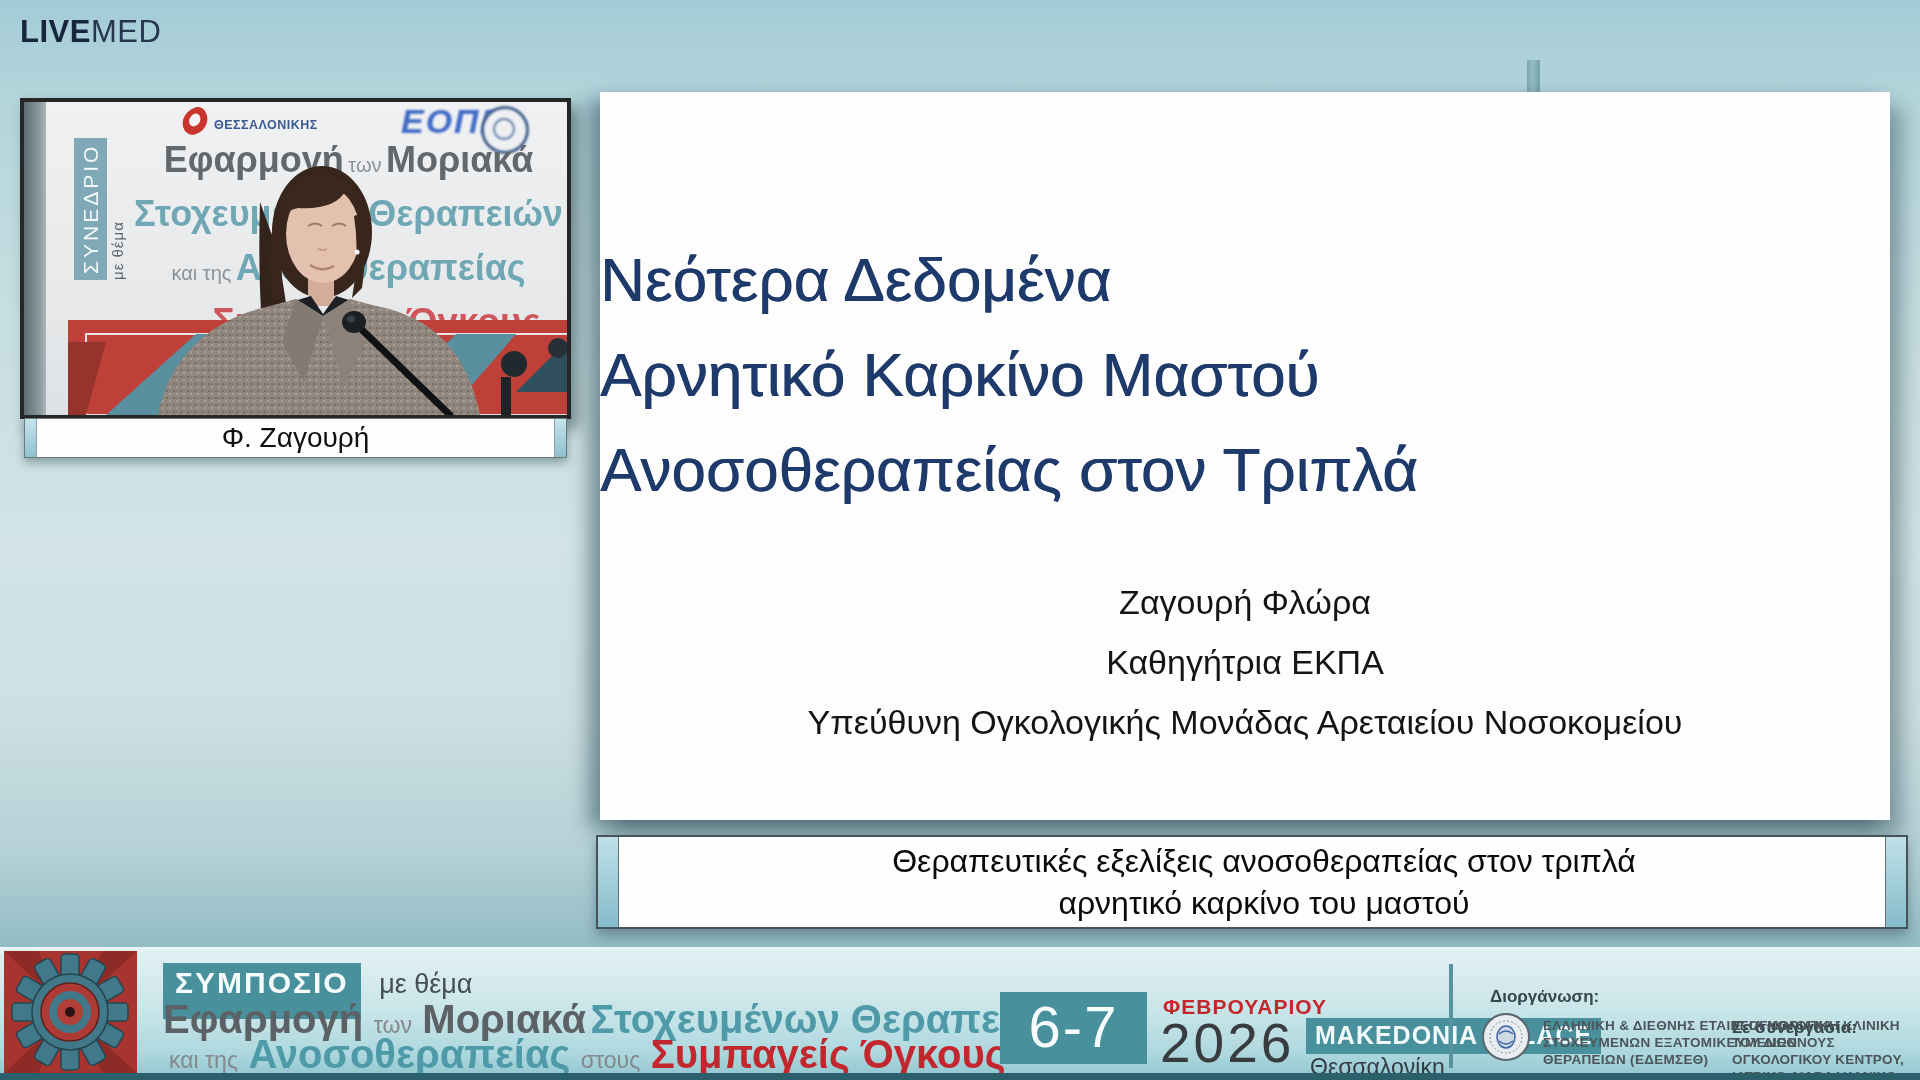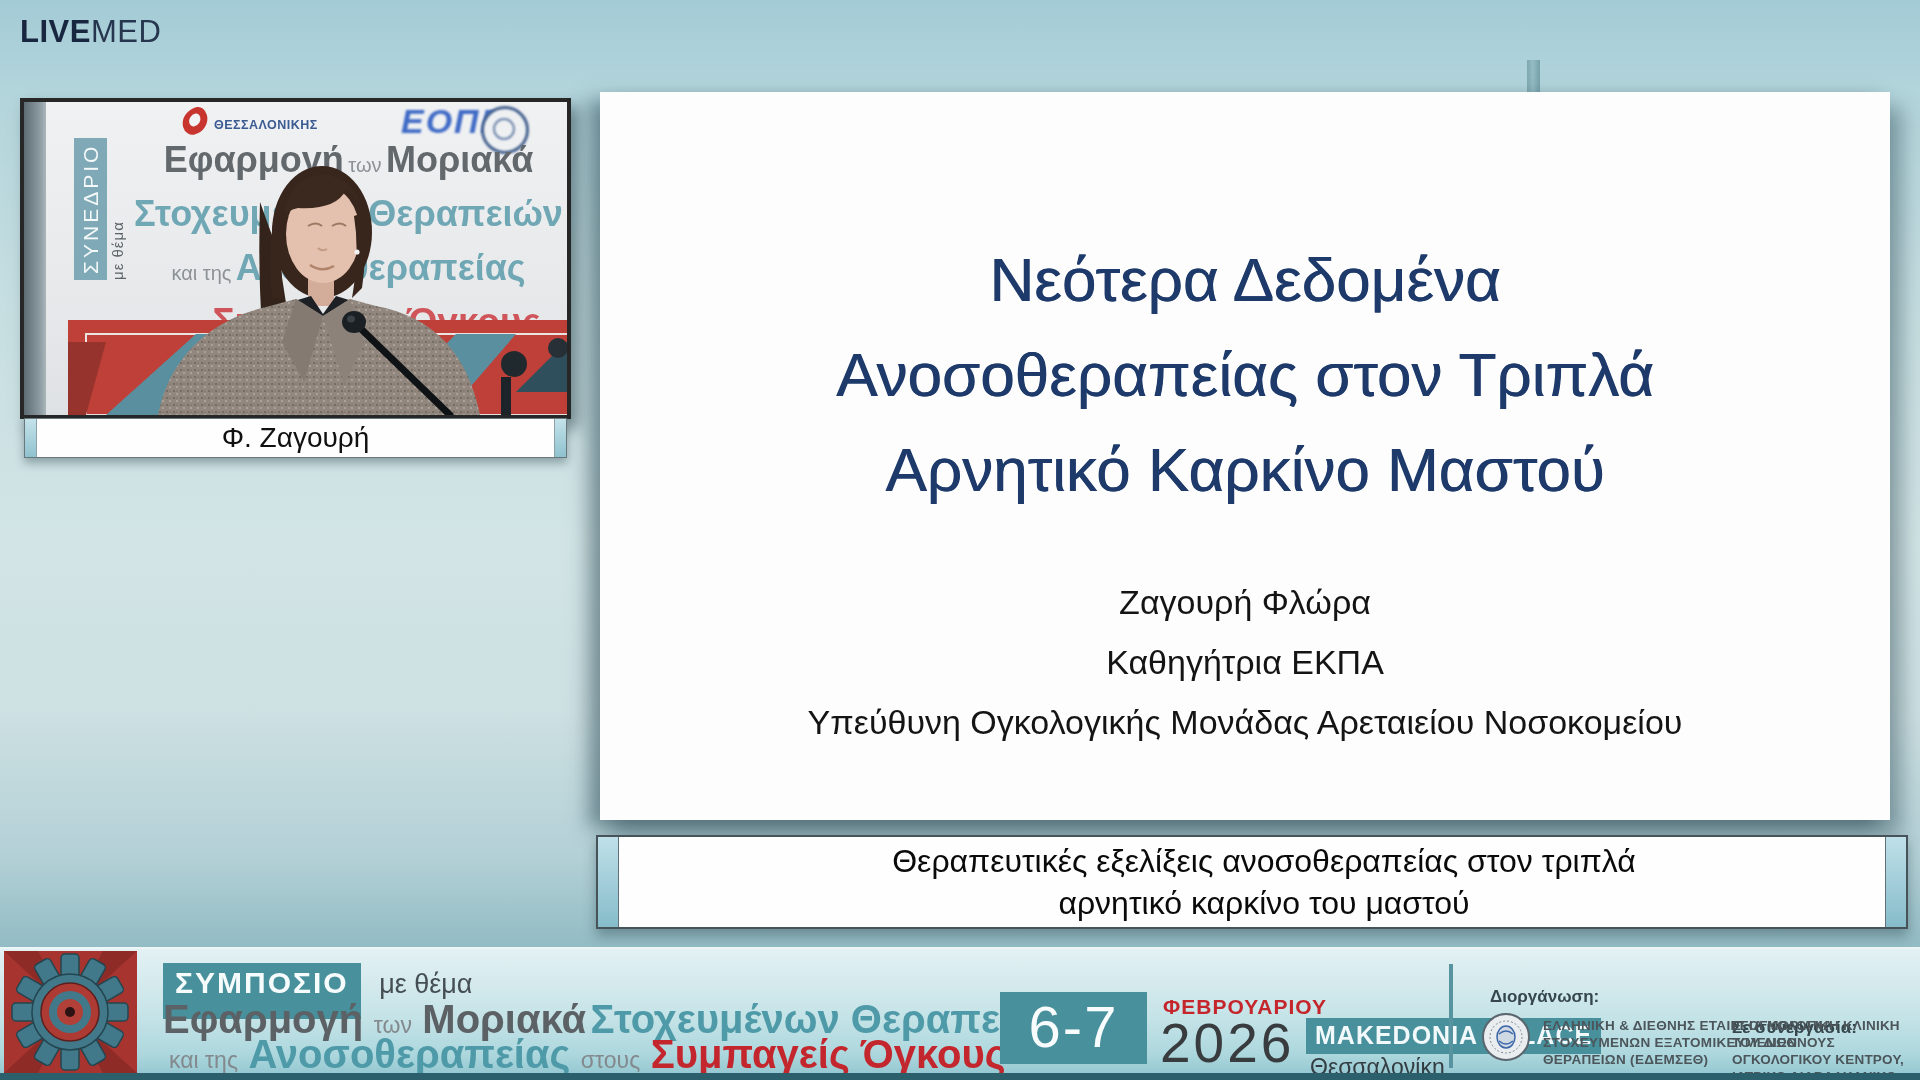--- a/index.html
+++ b/index.html
@@ -52,21 +52,21 @@
     border:1px solid #69787d;box-shadow:0 5px 9px rgba(35,60,70,.4);}
   .namebar .cap{position:absolute;top:0;bottom:0;width:11px;
     background:linear-gradient(180deg,#c5e3ea,#8fc2cf);}
   .namebar .capL{left:0;border-right:1px solid #8da2a8;}
   .namebar .capR{right:0;border-left:1px solid #8da2a8;}
   .namebar .txt{position:absolute;inset:0;text-align:center;line-height:38px;
     font-size:28px;color:#101010;border-radius:8px;}
   
   .slide{position:absolute;left:600px;top:92px;width:1290px;height:728px;background:#fdfdfd;
     box-shadow:-12px 8px 18px rgba(40,70,82,.5),12px 16px 20px rgba(40,70,82,.42);}
-  .slide .title{margin-top:140px;text-align:center;color:#1d3a6b;font-size:62px;line-height:95px;
+  .slide .title{margin-top:140px;text-align:left;color:#1d3a6b;font-size:62px;line-height:95px;
     text-shadow:.6px 0 0 currentColor;}
   .slide .authors{margin-top:55px;text-align:center;color:#141414;font-size:34px;line-height:60px;}
   
   .caption{position:absolute;left:596px;top:835px;width:1308px;height:90px;background:#fefefe;
     border:2px solid #46545a;box-shadow:0 7px 12px rgba(35,60,70,.4);}
   .caption .cap{position:absolute;top:0;bottom:0;width:20px;
     background:linear-gradient(180deg,#bfe0e9,#86bcca);}
   .caption .capL{left:0;border-right:1px solid #5f7076;}
   .caption .capR{right:0;border-left:1px solid #5f7076;}
   .caption .txt{position:absolute;inset:0;text-align:center;font-size:32px;line-height:42px;
@@ -185,22 +185,22 @@
 
   <div class="namebar">
     <div class="cap capL"></div>
     <div class="cap capR"></div>
     <div class="txt">Φ. Ζαγουρή</div>
   </div>
 
   <div class="slide">
     <div class="title">
       <div>Νεότερα Δεδομένα</div>
+      <div>Αρνητικό Καρκίνο Μαστού</div>
       <div>Ανοσοθεραπείας στον Τριπλά</div>
-      <div>Αρνητικό Καρκίνο Μαστού</div>
     </div>
     <div class="authors">
       <div>Ζαγουρή Φλώρα</div>
       <div>Καθηγήτρια ΕΚΠΑ</div>
       <div>Υπεύθυνη Ογκολογικής Μονάδας Αρεταιείου Νοσοκομείου</div>
     </div>
   </div>
 
   <div class="caption">
     <div class="cap capL"></div>

